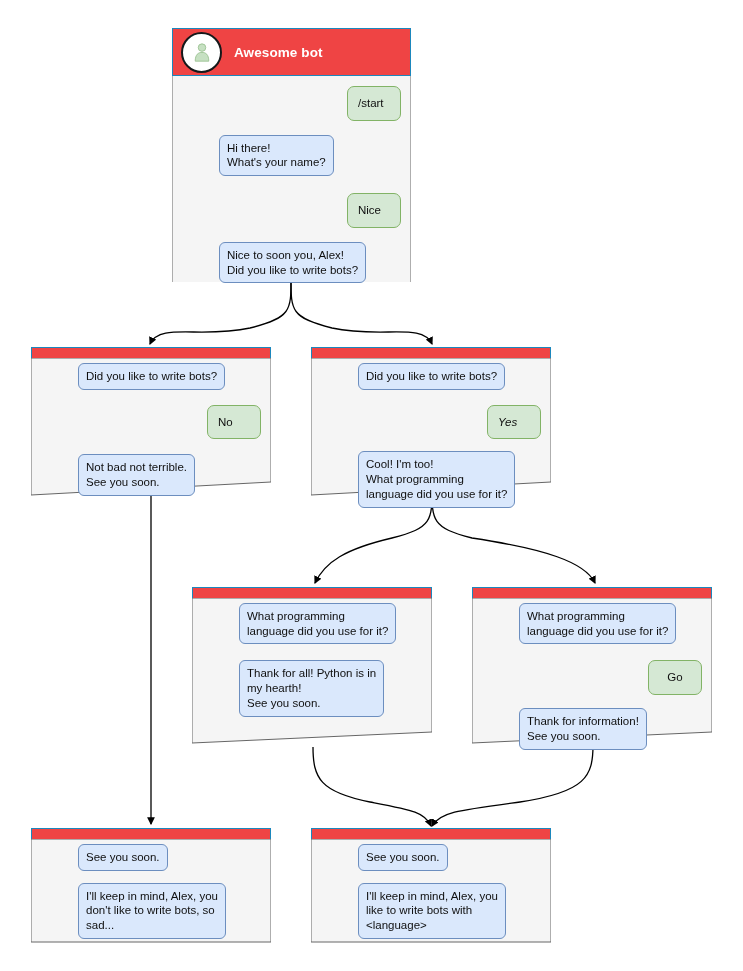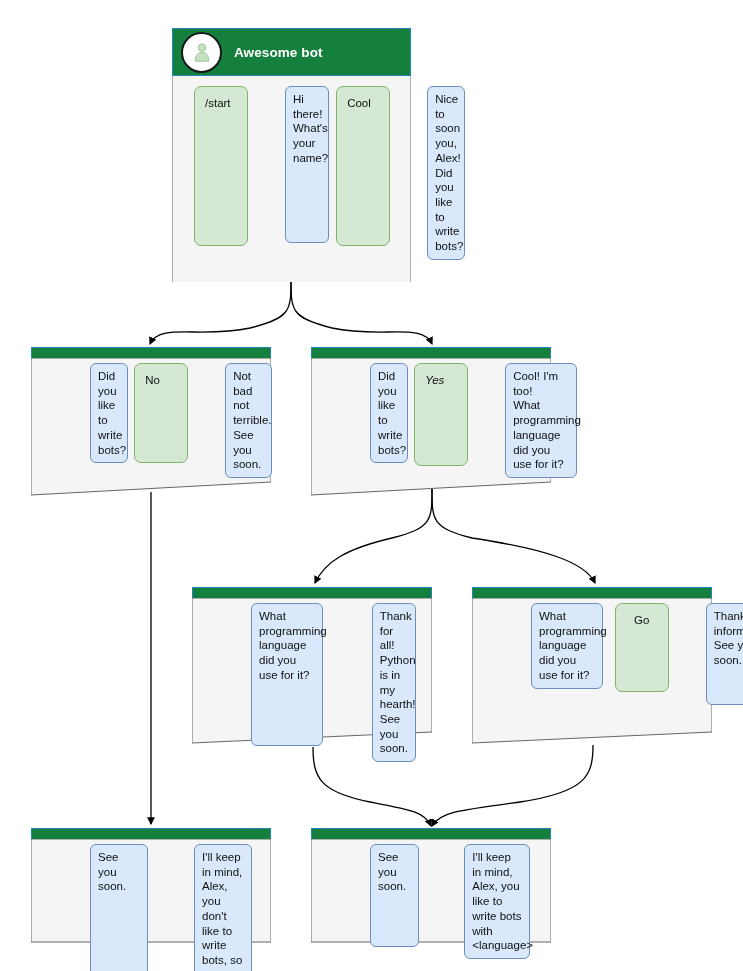--- a/index.html
+++ b/index.html
@@ -31,21 +31,21 @@
   
   .card {
     position: absolute;
     box-sizing: border-box;
   }
   .hdr {
     position: absolute;
     left: 0;
     top: 0;
     right: 0;
-    background: #15803d;
+    background: #ef4444;
     box-sizing: border-box;
   }
   .hdr.big {
     height: 48px;
     display: flex;
     align-items: center;
     padding-left: 8px;
     border: 1px solid #1b87bd;
   }
   .hdr.thin {
@@ -67,25 +67,25 @@
   .bot-title {
     color: #ffffff;
     font-size: 13.5px;
     font-weight: bold;
     margin-left: 12px;
     letter-spacing: 0.1px;
   }
   
   .msgs {
     position: absolute;
-    left: 22px;
+    left: 10px;
     right: 10px;
     top: 0;
     display: flex;
-    flex-direction: row;
+    flex-direction: column;
   }
   .row {
     display: flex;
     width: 100%;
   }
   .row.bot  { justify-content: flex-start; padding-left: 37px; }
   .row.user { justify-content: flex-end; }
   .bubble {
     font-size: 11.5px;
     line-height: 1.28;
@@ -152,21 +152,21 @@
     </div>
     <div class="msgs" style="top:58px;">
       <div class="row user" style="margin-bottom:14px;">
         <div class="bubble user">/start</div>
       </div>
       <div class="row bot" style="margin-bottom:17px;">
         <div class="bubble bot">Hi there!
 What's your name?</div>
       </div>
       <div class="row user" style="margin-bottom:14px;">
-        <div class="bubble user">Cool</div>
+        <div class="bubble user">Nice</div>
       </div>
       <div class="row bot">
         <div class="bubble bot">Nice to soon you, Alex!
 Did you like to write bots?</div>
       </div>
     </div>
   </div>
 
   <div class="card" style="left:31px; top:347px; width:240px; height:150px;">
     <svg width="240" height="150" style="position:absolute;left:0;top:0;">

